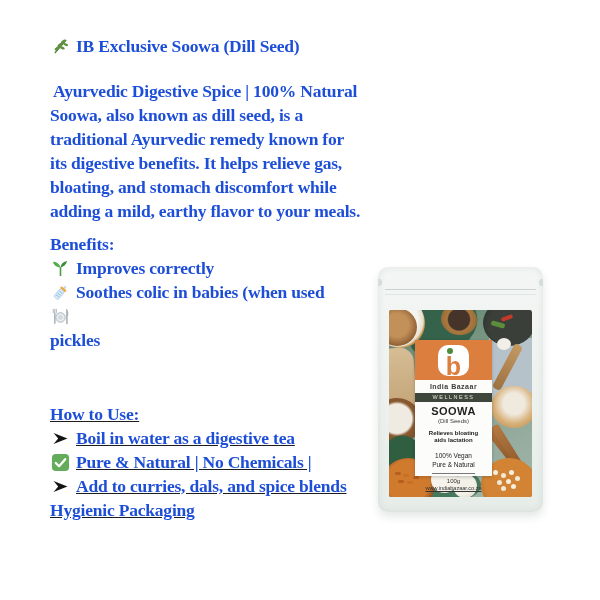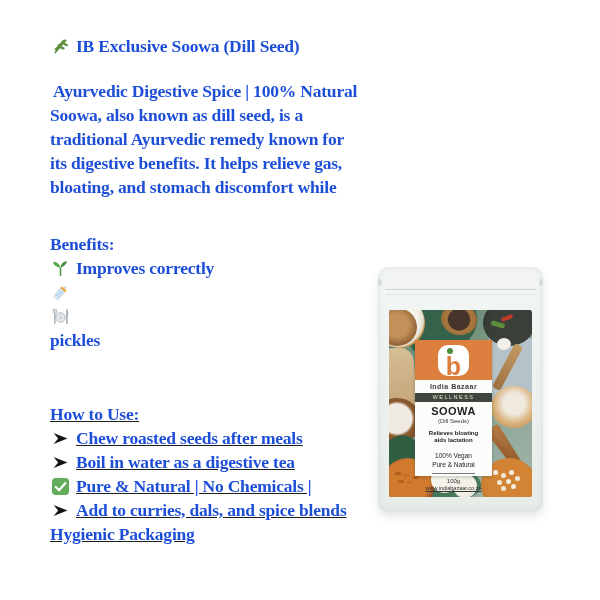--- a/index.html
+++ b/index.html
@@ -135,20 +135,23 @@
     </div>
   <div class="line">
       <span class="txt">traditional Ayurvedic remedy known for</span>
     </div>
   <div class="line">
       <span class="txt">its digestive benefits. It helps relieve gas,</span>
     </div>
   <div class="line">
       <span class="txt">bloating, and stomach discomfort while</span>
     </div>
+  <div class="line">
+      <span class="txt">adding a mild, earthy flavor to your meals.</span>
+    </div>
 </div>
 
 <div class="tblock" id="benefits">
   <div class="line">
       <span class="txt">Benefits:</span>
     </div>
   <div class="line">
     <span class="ic">
       <svg viewBox="0 0 20 20">
           <path d="M10 18 C10 13 10 11 10 8.5" stroke="#4c9e45" stroke-width="1.7" fill="none"></path>
@@ -164,20 +167,21 @@
           <g transform="rotate(40 10 10)">
             <path d="M10 1 C 8.8 2 8.6 3 9 4.2 L 11 4.2 C 11.4 3 11.2 2 10 1 Z" fill="#bcd9ee"></path>
             <rect x="6.4" y="4.2" width="7.2" height="2.6" rx="1" fill="#f4a93c"></rect>
             <rect x="7" y="6.8" width="6" height="11" rx="2" fill="#dceefb" stroke="#aac9e2" stroke-width="0.8"></rect>
             <rect x="8" y="9" width="4" height="1.1" fill="#9fc3dc"></rect>
             <rect x="8" y="11.6" width="4" height="1.1" fill="#9fc3dc"></rect>
             <rect x="8" y="14.2" width="4" height="1.1" fill="#9fc3dc"></rect>
           </g>
         </svg>
     </span>
+    <span class="txt">Soothes colic in babies (when used</span>
   </div>
   <div class="line">
     <span class="ic">
       <svg viewBox="0 0 20 20">
           <circle cx="10" cy="11" r="5" fill="#e8ecee" stroke="#aab3ba" stroke-width="1"></circle>
           <circle cx="10" cy="11" r="2.5" fill="#d3dade"></circle>
           <path d="M2.4 2 L2.4 6.5 M4 2 L4 6.5 M5.6 2 L5.6 6.5" stroke="#aab3ba" stroke-width="1" fill="none"></path>
           <rect x="3.2" y="6" width="1.6" height="12" rx="0.8" fill="#aab3ba"></rect>
           <path d="M16.8 2 C 18.6 5 18.6 8 17.6 10 L17.6 18 L15.9 18 L15.9 2 Z" fill="#aab3ba"></path>
         </svg>
@@ -185,28 +189,20 @@
   </div>
   <div class="line">
       <span class="txt">pickles</span>
     </div>
 </div>
 
 <div class="tblock" id="howto">
   <div class="line">
       <span class="txt">How to Use:</span>
     </div>
-  <div class="line">
-    <span class="ic arrow">
-        <svg viewBox="0 0 22 16">
-          <path d="M2 1 L20 8 L2 15 L8 8 Z" fill="#141414"></path>
-        </svg>
-      </span>
-    <span class="txt">Chew roasted seeds after meals</span>
-  </div>
   <div class="line">
     <span class="ic arrow">
         <svg viewBox="0 0 22 16">
           <path d="M2 1 L20 8 L2 15 L8 8 Z" fill="#141414"></path>
         </svg>
       </span>
     <span class="txt">Boil in water as a digestive tea</span>
   </div>
   <div class="line">
     <span class="ic">

